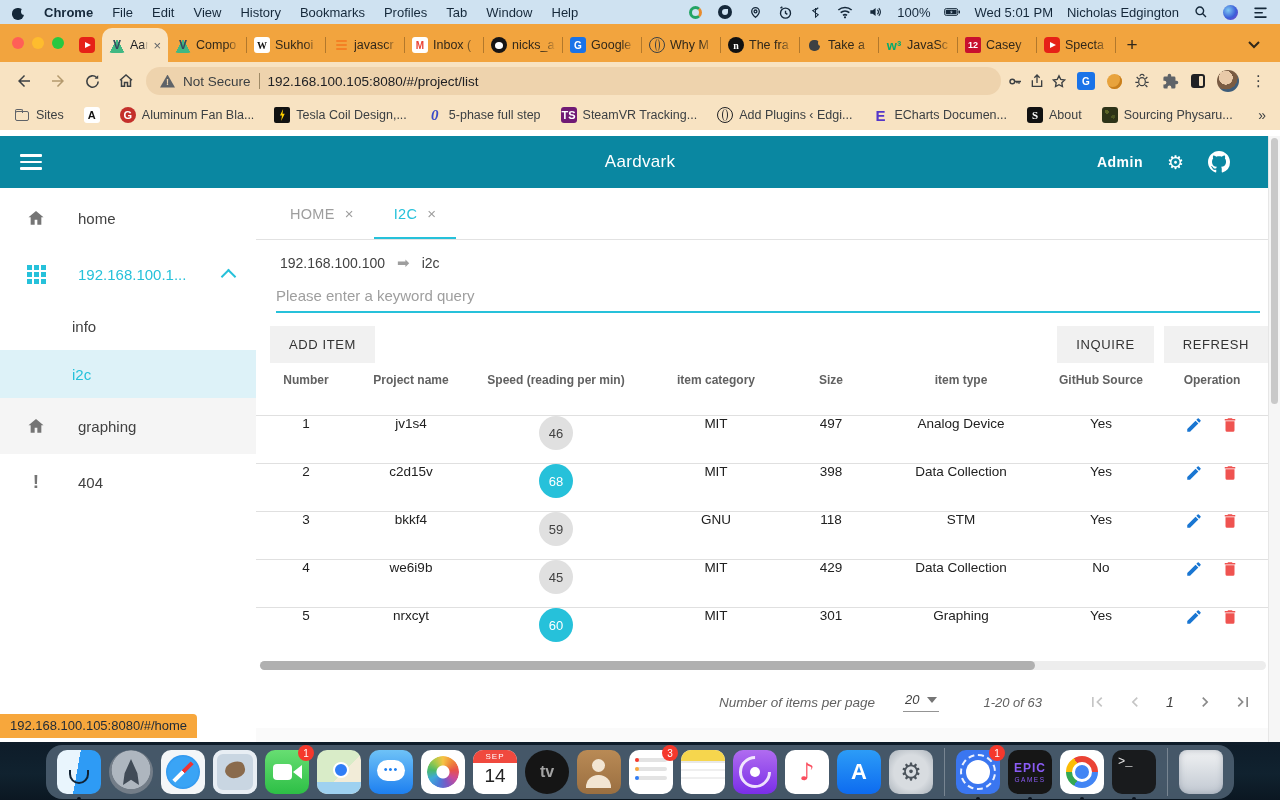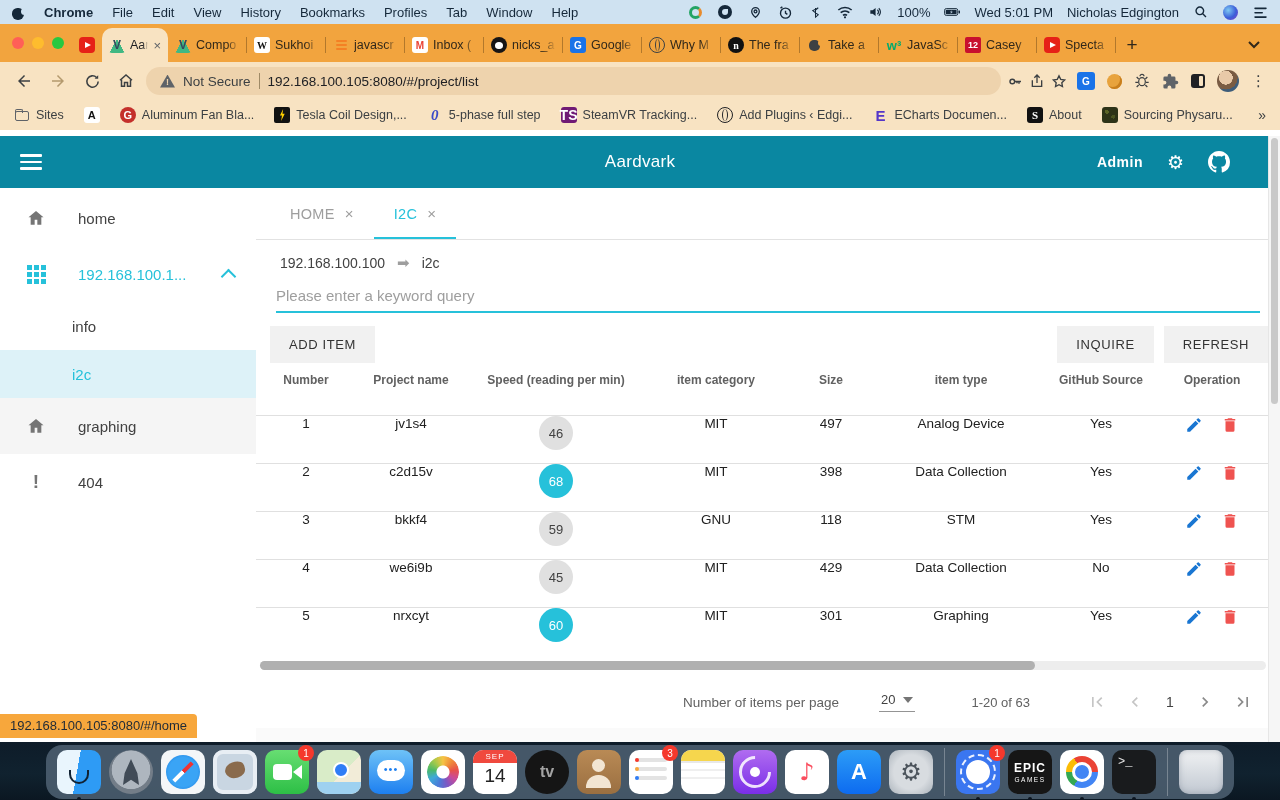--- a/index.html
+++ b/index.html
@@ -79,21 +79,21 @@
   .bm { display:flex; align-items:center; gap:6px; white-space:nowrap; }
   .bmi { width:16px; height:16px; flex:none; display:flex; align-items:center; justify-content:center; font-size:11px; font-weight:bold; border-radius:3px; }
   .b-folder { position:relative; }
   .b-folder::before { content:""; position:absolute; left:1px; top:4px; right:1px; bottom:2px; border:1.5px solid #5f6368; border-radius:2px; }
   .b-folder::after { content:""; position:absolute; left:1px; top:2px; width:6px; height:3px; border:1.5px solid #5f6368; border-bottom:none; border-radius:2px 2px 0 0; }
   .b-a { background:#fff; color:#111; }
   .b-g { background:#c4302b; color:#fff; border-radius:50%; }
   .b-bolt { background:#111; position:relative; border-radius:2px; }
   .b-bolt::after { content:""; position:absolute; inset:2px 4px; background:#ffd000; clip-path:polygon(60% 0,20% 55%,45% 55%,35% 100%,80% 40%,52% 40%); }
   .b-zero { color:#3b4bc8; font-family:"Liberation Serif",serif; font-style:italic; font-size:15px; }
-  .b-ts { background:#701a75; color:#fff; font-size:14px; }
+  .b-ts { background:#701a75; color:#fff; font-size:11px; }
   .b-globe { border-radius:50%; border:1.5px solid #202124; position:relative; }
   .b-globe::after { content:""; position:absolute; inset:1px 4px; border-left:1.5px solid #202124; border-right:1.5px solid #202124; border-radius:50%; }
   .b-e { color:#5436c9; font-size:15px; }
   .b-s { background:#111; color:#fff; font-family:"Liberation Serif",serif; }
   .b-moss { background:#2d3317; background-image:radial-gradient(circle at 30% 30%, #5a6326 2px, transparent 2px), radial-gradient(circle at 70% 60%, #4a5320 2px, transparent 2px); }
   .bm-more { margin-left:auto; font-size:14px; color:#3c4043; }
 
   
   .page { height:612px; position:relative; background:#fff; padding-top:6px; }
   .appbar { height:52px; background:#0a87a1; display:flex; align-items:center; padding:0 26px 0 20px; color:#fff; }
@@ -148,21 +148,21 @@
   .trow > div { text-align:center; }
   .c0{width:100px;} .c1{width:110px;} .c2{width:180px;} .c3{width:140px;} .c4{width:90px;} .c5{width:170px;} .c6{width:110px;} .c7{width:112px;}
   .thead { height:42px; font-size:12px; font-weight:bold; color:#616161; }
   .tr { height:48px; border-top:1px solid #e0e0e0; font-size:13.5px; color:#212121; }
   .badge { width:34px; height:34px; border-radius:50%; background:#e0e0e0; color:#424242; display:inline-flex; align-items:center; justify-content:center; font-size:13px; }
   .badge.hi { background:#26c1da; color:#fff; }
   .ops { display:flex; align-items:center; justify-content:center; gap:18px; }
   .hscroll { height:9px; background:#ededed; margin:6px 2px 0 4px; border-radius:5px; position:relative; }
   .hscroll .thumb { position:absolute; left:0; top:0; bottom:0; width:77%; background:#b0b0b0; border-radius:5px; }
 
-  .pagerow { height:52px; display:flex; align-items:center; justify-content:flex-end; gap:12px; font-size:13px; color:#616161; padding-right:10px; margin-top:6px; }
+  .pagerow { height:52px; display:flex; align-items:center; justify-content:flex-end; gap:0; font-size:13px; color:#616161; padding-right:10px; margin-top:6px;font-style:italic; }
   .pp-label { margin-right:28px; font-size:13.5px; }
   .pp-size { display:flex; align-items:center; gap:8px; border-bottom:1px solid #949494; padding:0 2px 4px; margin-right:44px; color:#424242; }
   .pp-size .tri { width:0; height:0; border-left:5px solid transparent; border-right:5px solid transparent; border-top:6px solid #757575; }
   .pp-range { margin-right:40px; }
   .pg { display:flex; align-items:center; gap:8px; }
   .pgbtn { width:30px; height:30px; display:flex; align-items:center; justify-content:center; }
   .pgnum { width:24px; text-align:center; color:#424242; font-size:14px; }
   .below-card { height:14px; background:#fafafa; margin:0 -12px 0 0; }
 
   
@@ -216,21 +216,21 @@
   .t-notes::after { content:""; position:absolute; top:11px; left:0; right:0; height:2px; background:#e8e8e8; box-shadow:0 8px 0 #efefef,0 16px 0 #efefef; }
   .t-podcasts { background:linear-gradient(180deg,#b06cf0,#7a2ee8); display:flex; align-items:center; justify-content:center; }
   .t-podcasts::before { content:""; position:absolute; width:10px; height:10px; border-radius:50%; background:#fff; }
   .t-podcasts::after { content:""; position:absolute; width:26px; height:26px; border-radius:50%; border:3px solid rgba(255,255,255,.85); border-top-color:transparent; transform:rotate(45deg); }
   .t-music { background:#fff; display:flex; align-items:center; justify-content:center; color:#fa4d5e; font-size:24px; font-family:"DejaVu Sans",sans-serif; }
   .t-appstore { background:linear-gradient(180deg,#2c9cf7,#0d6bf0); display:flex; align-items:center; justify-content:center; color:#fff; font-size:22px; font-weight:bold; }
   .t-settings { background:radial-gradient(circle,#d8dce0 0 55%,#aab2ba); display:flex; align-items:center; justify-content:center; color:#4c545c; font-size:24px; font-family:"DejaVu Sans",sans-serif; }
   .t-signal { background:#3a76f0; display:flex; align-items:center; justify-content:center; }
   .t-signal::before { content:""; position:absolute; width:24px; height:24px; border-radius:50%; background:#fff; }
   .t-signal::after { content:""; position:absolute; width:32px; height:32px; border-radius:50%; border:2px dashed rgba(255,255,255,.9); }
-  .t-epic { background:#161616; display:flex; flex-direction:column; align-items:center; justify-content:center; color:#ffffff; }
+  .t-epic { background:#161616; display:flex; flex-direction:column; align-items:center; justify-content:center; color:#8b5cf6; }
   .t-epic .e1 { font-size:12px; font-weight:bold; letter-spacing:1px; }
   .t-epic .e2 { font-size:6.5px; letter-spacing:1.5px; margin-top:1px; }
   .t-chrome { background:#fff; display:flex; align-items:center; justify-content:center; }
   .t-chrome::before { content:""; position:absolute; width:32px; height:32px; border-radius:50%; background:conic-gradient(from -30deg,#ea4335 0 120deg,#4285f4 0 240deg,#34a853 0 300deg,#fbbc05 0); }
   .t-chrome::after { content:""; position:absolute; width:14px; height:14px; border-radius:50%; background:#4285f4; border:3px solid #fff; }
   .t-terminal { background:#191b1d; color:#e8e8e8; font-family:"Liberation Mono",monospace; font-size:12px; padding:5px 0 0 6px; }
   .t-trash { background:linear-gradient(180deg,rgba(255,255,255,.92),rgba(215,220,228,.85)); border-radius:8px 8px 10px 10px; box-shadow:inset 0 0 6px rgba(120,130,145,.5); }
 </style>
 </head>
 <body>

